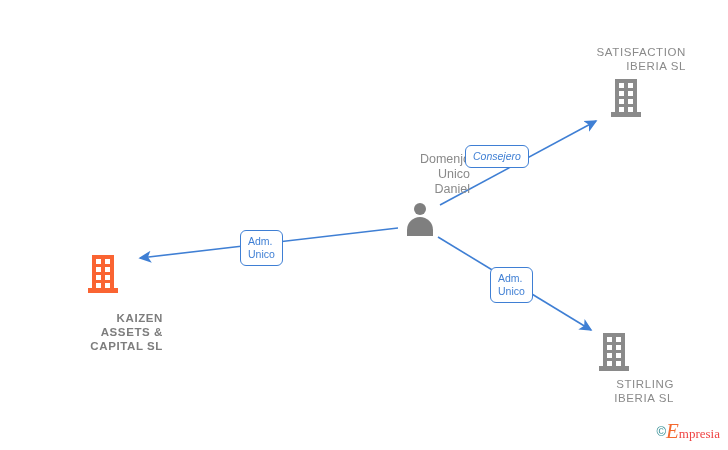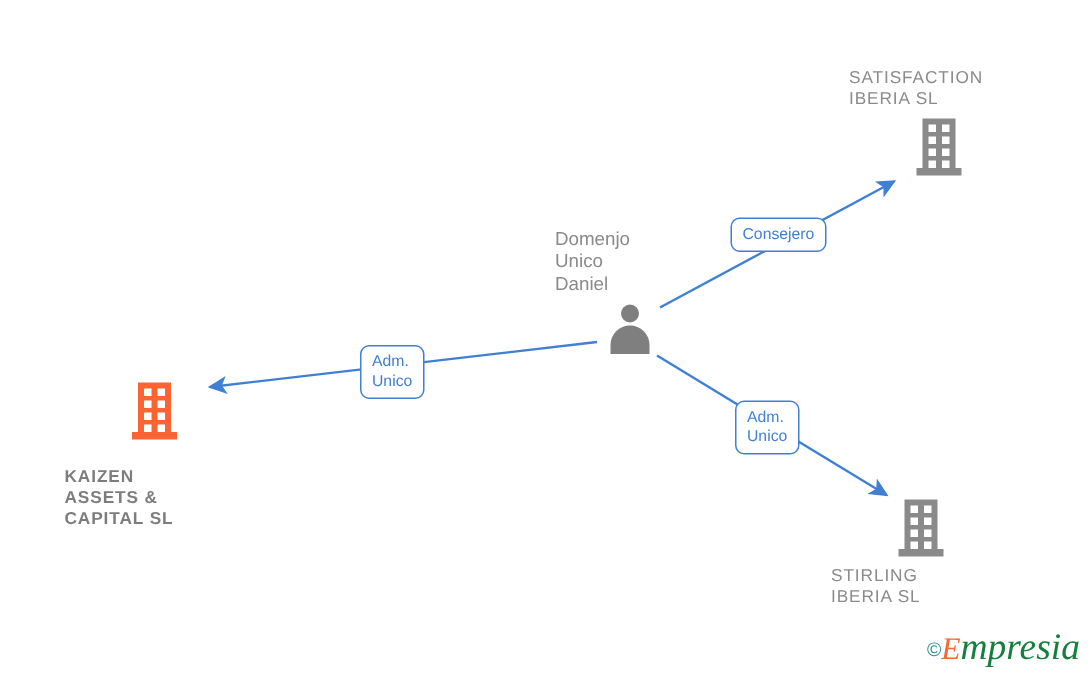--- a/index.html
+++ b/index.html
@@ -4,21 +4,21 @@
 <style>
   html,body{margin:0;padding:0;background:#ffffff;}
   body{
     width:728px;height:450px;position:relative;overflow:hidden;
     font-family:"Liberation Sans","DejaVu Sans",sans-serif;
     background:#ffffff;
   }
   #canvas{position:absolute;left:0;top:0;width:728px;height:450px;}
   #edges{position:absolute;left:0;top:0;width:728px;height:450px;}
 
-  .node{position:absolute;text-align:left;}
+  .node{position:absolute;text-align:right;}
 
   
   .bldg{position:relative;width:30px;height:38px;margin:0 auto;}
   .bldg .body{
     position:absolute;left:4px;top:0;width:22px;height:33px;
     background:currentColor;
   }
   .bldg .base{
     position:absolute;left:0;bottom:0;width:30px;height:5px;
     background:currentColor;
@@ -59,22 +59,22 @@
   #watermark{
     position:absolute;right:8px;bottom:6px;
     font-size:17px;line-height:20px;white-space:nowrap;
   }
   #watermark .copy{color:#2e8b92;font-size:13px;vertical-align:2px;}
   #watermark .wm-e{
     color:#f4692f;font-family:"Liberation Serif","DejaVu Serif",serif;
     font-style:italic;font-size:21px;
   }
   #watermark .wm-rest{
-    color:#15803d;font-family:"Liberation Serif","DejaVu Serif",serif;
-    font-style:italic;font-size:25px;
+    color:#ef4444;font-family:"Liberation Serif","DejaVu Serif",serif;
+    font-size:13px;
   }
 </style>
 </head>
 <body>
 
 <div id="canvas">
 
   <svg id="edges" viewBox="0 0 728 450" xmlns="http://www.w3.org/2000/svg">
     <defs>
       <marker id="arrowhead" markerWidth="9" markerHeight="9" refX="7" refY="4.5" orient="auto" markerUnits="strokeWidth">
@@ -144,21 +144,21 @@
       <div class="win" style="left:8px;top:20px;"></div>
       <div class="win" style="left:17px;top:20px;"></div>
       <div class="door" style="left:8px;top:28px;height:5px;"></div>
       <div class="win" style="left:17px;top:28px;"></div>
       <div class="base"></div>
     </div>
     <div class="company-label" style="margin-top:6px;">STIRLING
 IBERIA  SL</div>
   </div>
 
-  <div class="edge-label" style="left:487px;top:145px;">Consejero</div>
+  <div class="edge-label" style="left:465px;top:145px;font-style:italic;">Consejero</div>
 
   <div class="edge-label" style="left:240px;top:230px;">Adm.
 Unico</div>
 
   <div class="edge-label" style="left:490px;top:267px;">Adm.
 Unico</div>
 
   <div id="watermark">
     <span class="copy">©</span><span class="wm-e">E</span><span class="wm-rest">mpresia</span>
   </div>

